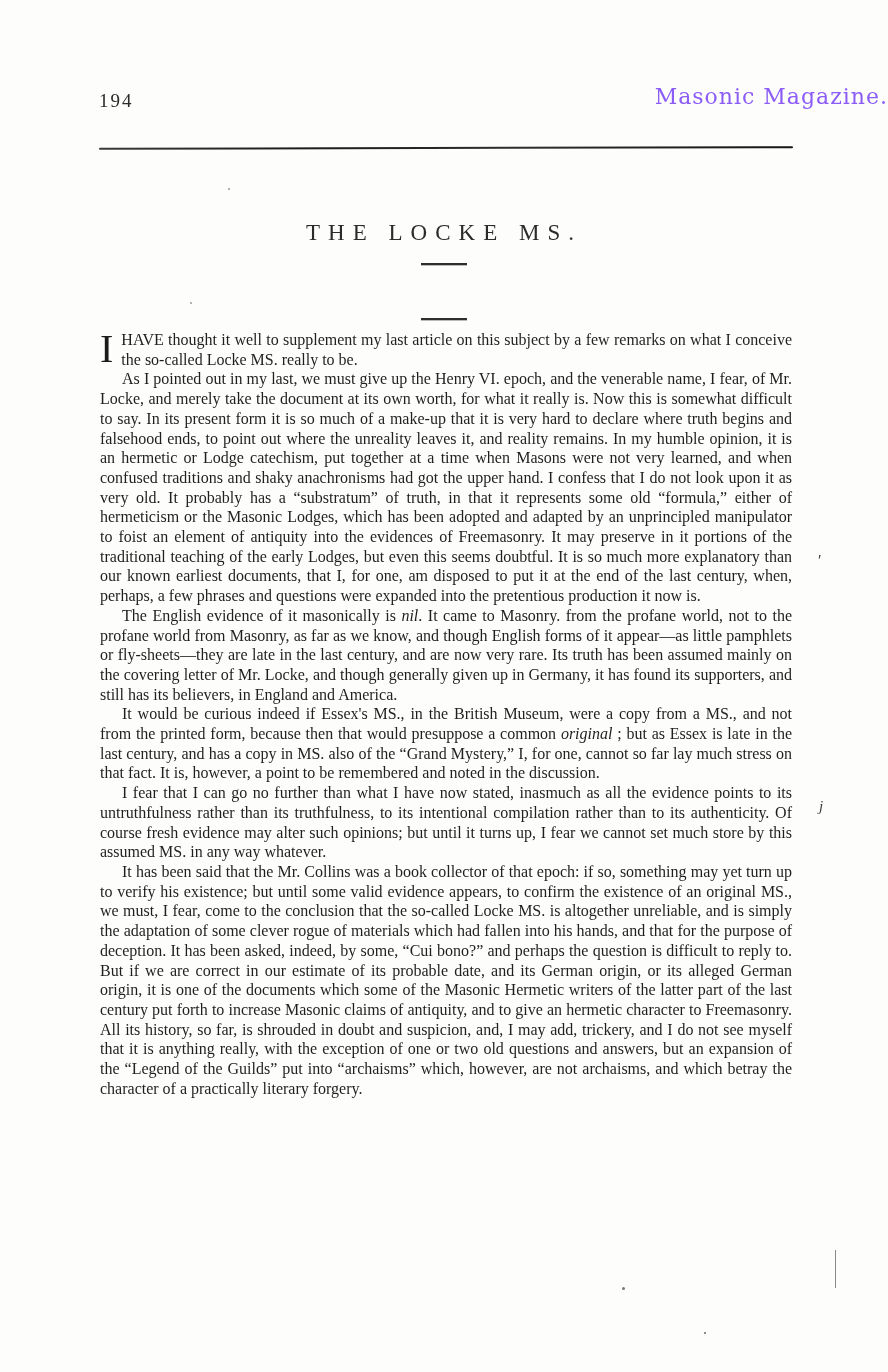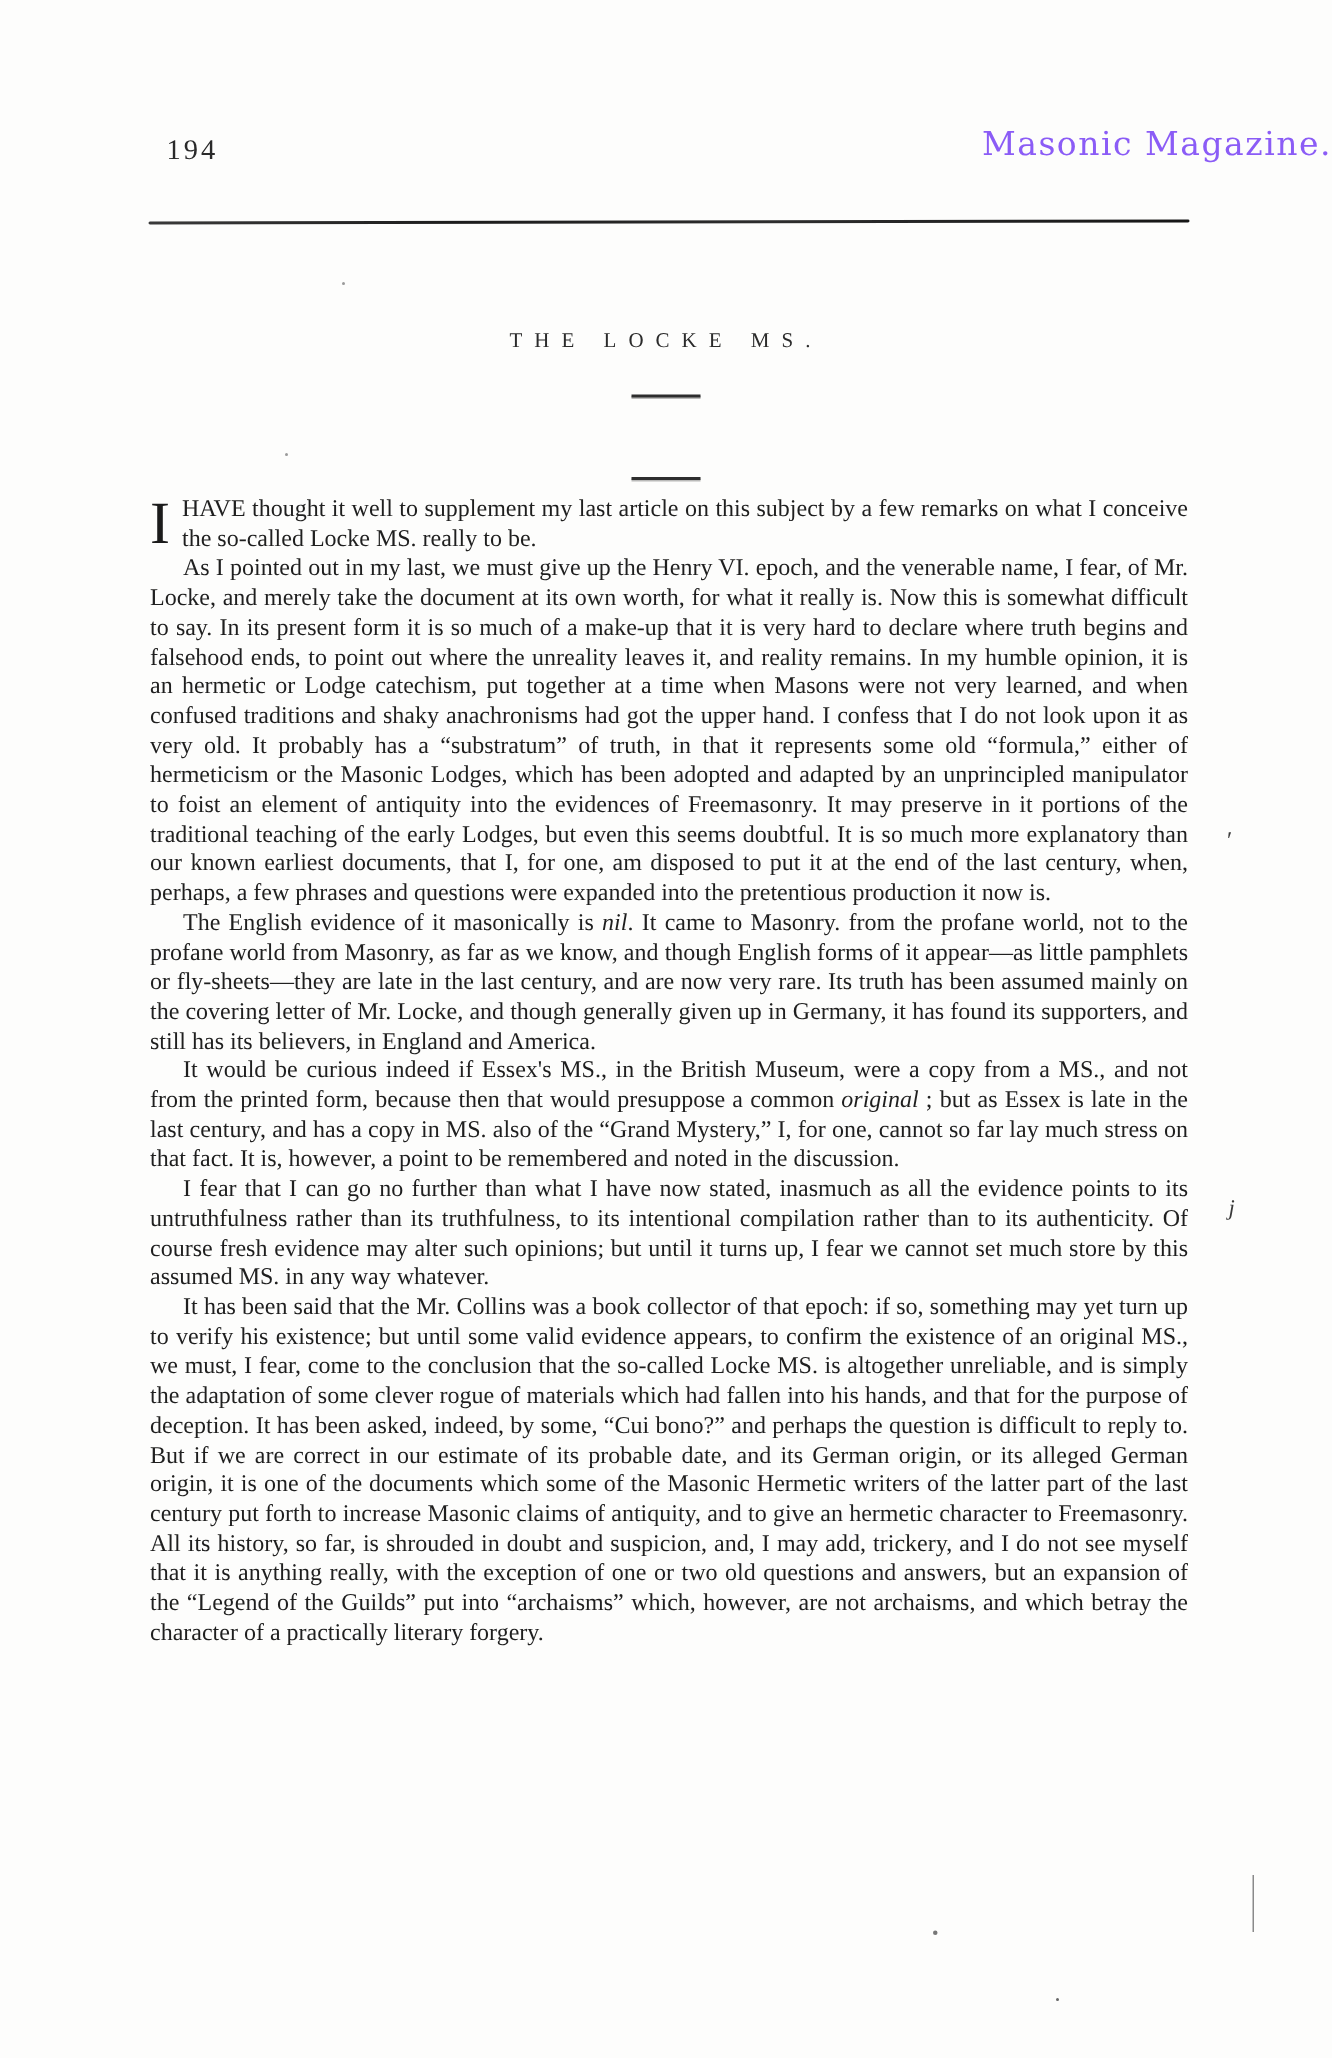--- a/index.html
+++ b/index.html
@@ -8,39 +8,39 @@
     width:888px;height:1372px;
     margin:0 auto;
     background:#fdfdfc;
     font-family:"Liberation Serif", serif;
     color:#202020;
     overflow:hidden;
   }
   
   .page-number{
     position:absolute;left:99px;top:90px;
-    font-size:19px;letter-spacing:2px;color:#2a2a2a;margin-left:12px;
+    font-size:19px;letter-spacing:2px;color:#2a2a2a;
   }
   .masthead{
     position:absolute;left:0;top:84px;width:888px;
     text-align:right;
     font-family:"DejaVu Serif", serif;
     font-size:22px;letter-spacing:1px;color:#8b5cf6;
   }
   .header-rule{
     position:absolute;left:99px;top:147px;width:694px;height:2px;
     background:linear-gradient(90deg,#3a3a3a 0%,#1c1c1c 30%,#2e2e2e 60%,#161616 100%);
     border-radius:1px;
     transform:rotate(-0.12deg);
   }
   
   .article-title{
     position:absolute;left:0;top:220px;width:888px;margin:0;
     text-align:center;
-    font-size:14px;font-weight:normal;
+    font-size:23px;font-weight:normal;
     letter-spacing:8px;
     color:#2b2b2b;
   }
   .divider{
     position:absolute;left:50%;transform:translateX(-50%);
     width:46px;height:2px;background:#2e2e2e;
     box-shadow:0 1px 0 rgba(60,60,60,.35);
   }
   .divider.after-title{top:263px;}
   .divider.after-byline{top:318px;}

